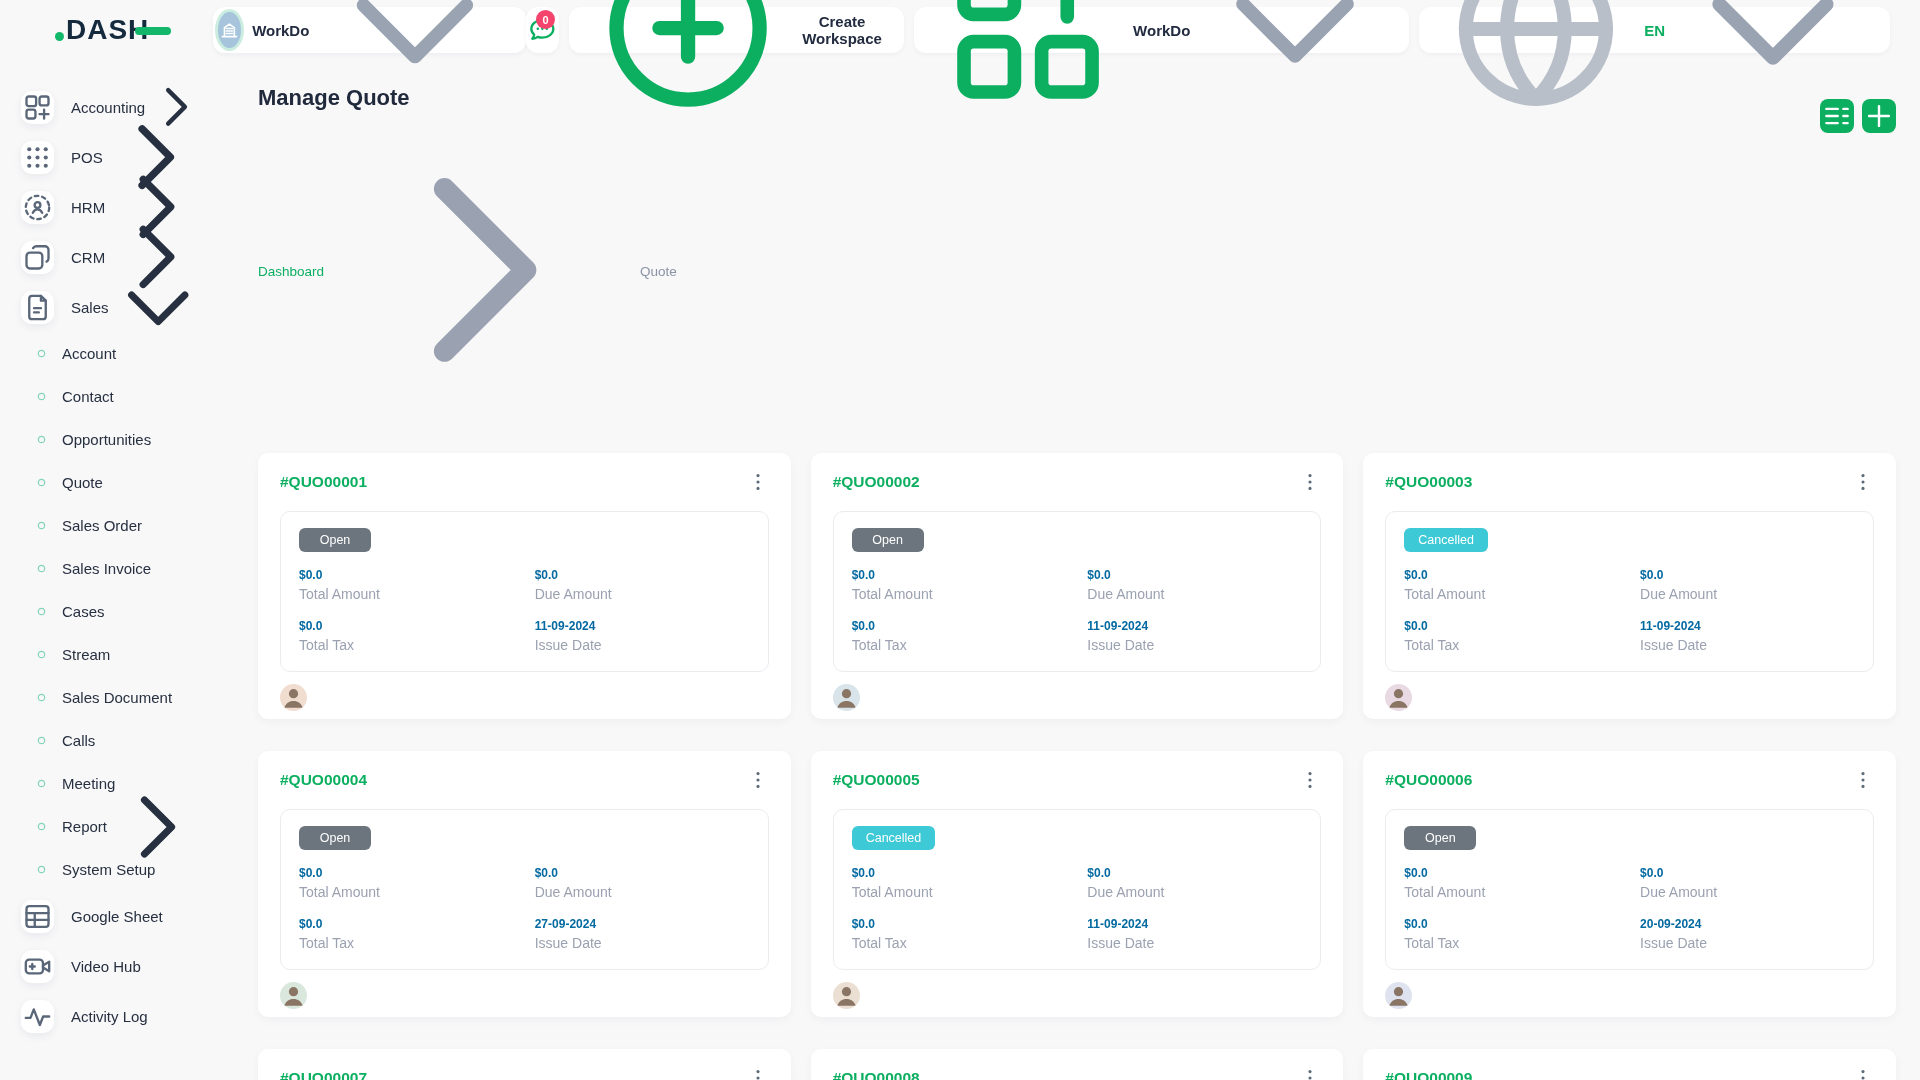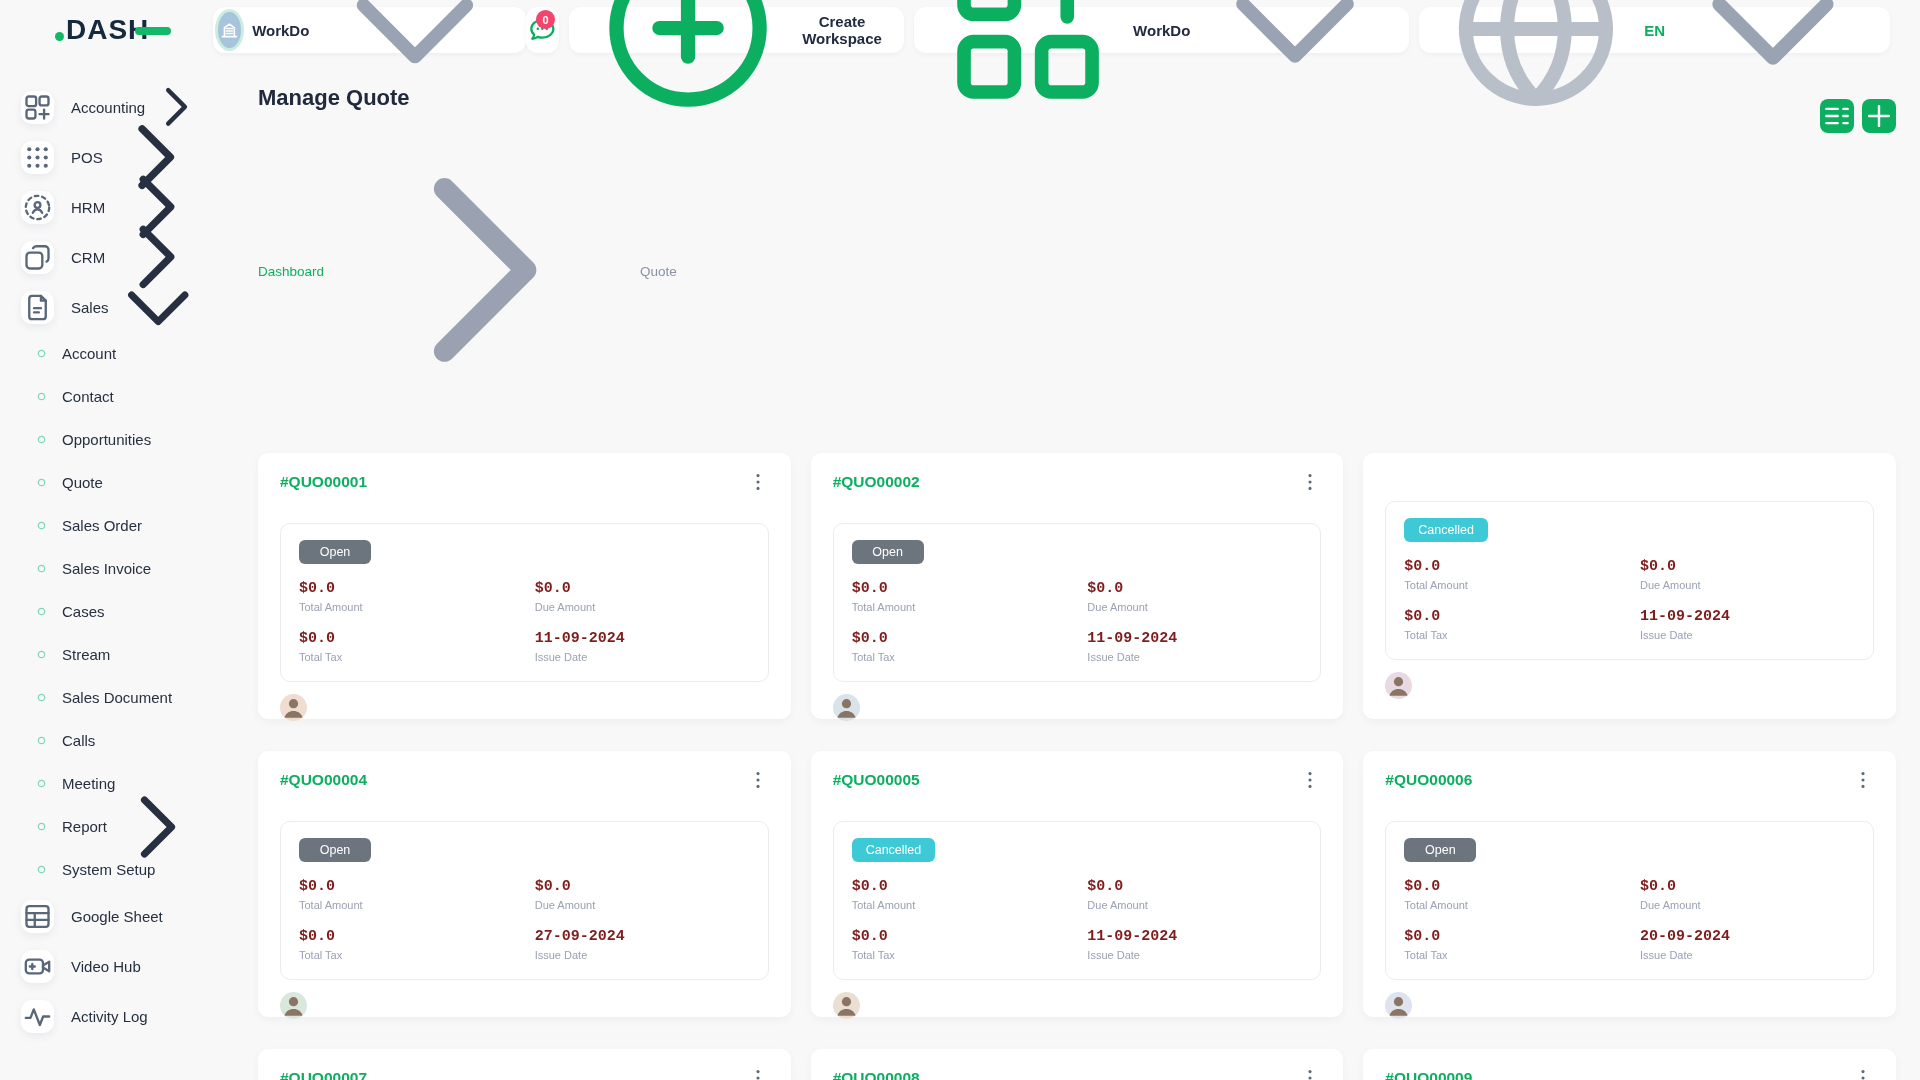--- a/index.html
+++ b/index.html
@@ -73,26 +73,26 @@
   .act-btn svg { width:17px; height:17px; }
 
   .grid { display:grid; grid-template-columns:repeat(3, 1fr); gap:32px 20px; margin-top:30px; }
   .card { background:#fff; border-radius:10px; box-shadow:0 3px 10px rgba(25,35,60,.04);
     padding:18px 22px 14px; height:266px; }
   .card-top { display:flex; justify-content:space-between; align-items:center; }
   .qid { color:#0caf60; font-weight:700; font-size:15.5px; text-decoration:none; cursor:pointer; }
   .dots { background:none; border:none; color:#5b6b79; cursor:pointer; width:22px; height:22px;
     display:flex; align-items:center; justify-content:center; }
   .dots svg { width:16px; height:16px; }
-  .inner { border:1px solid #eaecf0; border-radius:10px; padding:16px 18px 18px; margin-top:30px; }
+  .inner { border:1px solid #eaecf0; border-radius:10px; padding:16px 18px 18px; margin-top:18px; }
   .badge { display:inline-block; min-width:72px; text-align:center; padding:5px 14px; border-radius:6px;
     color:#fff; font-size:12.5px; font-weight:500; }
   .vals { display:grid; grid-template-columns:1.05fr 1fr; gap:17px 10px; margin-top:16px; }
-  .v { font-size:15px; font-weight:700; color:#7f1d1d;font-family:Liberation Mono, monospace; }
-  .l { font-size:11px; color:#9aa1b0; margin-top:4px; }
+  .v { font-size:12px; font-weight:700; color:#0369a1; }
+  .l { font-size:14px; color:#9aa1b0; margin-top:4px; }
   .avatar { width:27px; height:27px; border-radius:50%; margin-top:12px; overflow:hidden;
     display:flex; align-items:flex-end; justify-content:center; cursor:pointer; }
   .avatar svg { width:21px; height:21px; color:#8a7464; }
 </style>
 </head>
 <body>
 
 <header class="app-header">
   <div class="logo">
     <span class="logo-dot"></span>
@@ -509,20 +509,32 @@
       <span style="display: inline-flex; position: relative;">
             <svg viewBox="0 0 24 24" fill="currentColor" style="width: 100%; height: 100%;">
               <circle cx="12" cy="8.6" r="4.1"></circle>
               <path d="M3.8 21c1.2-3.8 4.3-6 8.2-6s7 2.2 8.2 6z"></path>
             </svg>
           </span>
     </div>
   </div>
 
   <div class="card">
+    <div class="card-top">
+      <a class="qid">#QUO00003</a>
+      <button class="dots">
+        <span style="display: inline-flex; position: relative;">
+              <svg viewBox="0 0 24 24" fill="currentColor" style="width: 100%; height: 100%;">
+                <circle cx="12" cy="5" r="1.7"></circle>
+                <circle cx="12" cy="12" r="1.7"></circle>
+                <circle cx="12" cy="19" r="1.7"></circle>
+              </svg>
+            </span>
+      </button>
+    </div>
     <div class="inner">
       <span class="badge" style="background: rgb(62, 201, 214);">Cancelled</span>
       <div class="vals">
         <div class="cell">
           <div class="v">$0.0</div>
           <div class="l">Total Amount</div>
         </div>
         <div class="cell">
           <div class="v">$0.0</div>
           <div class="l">Due Amount</div>

